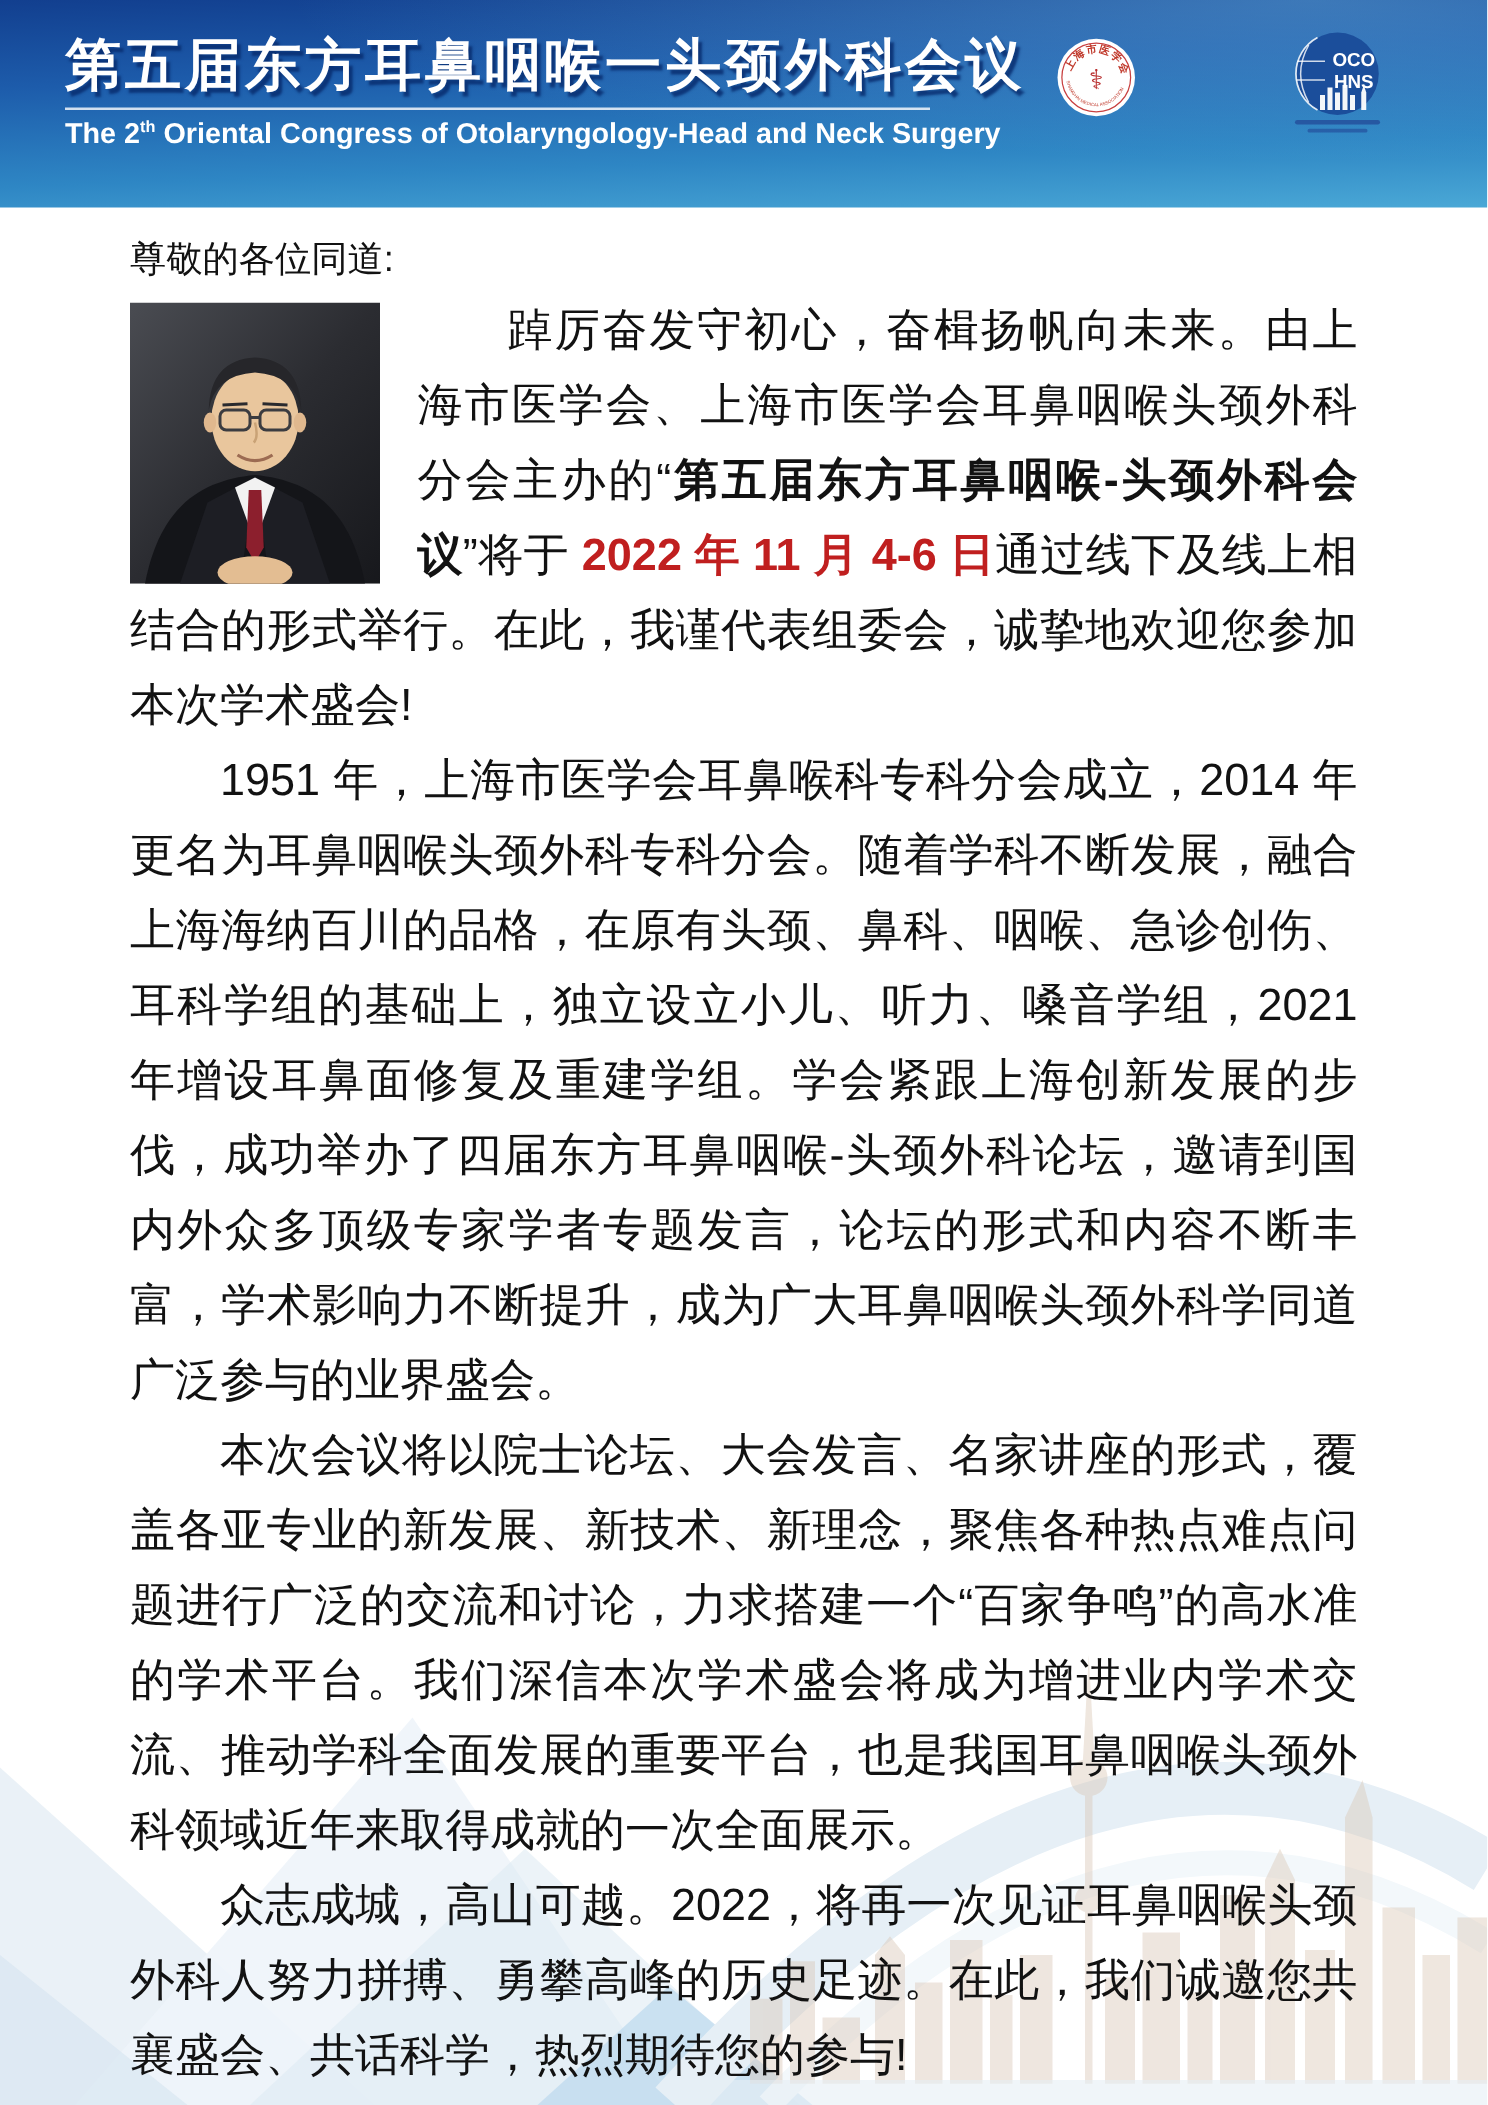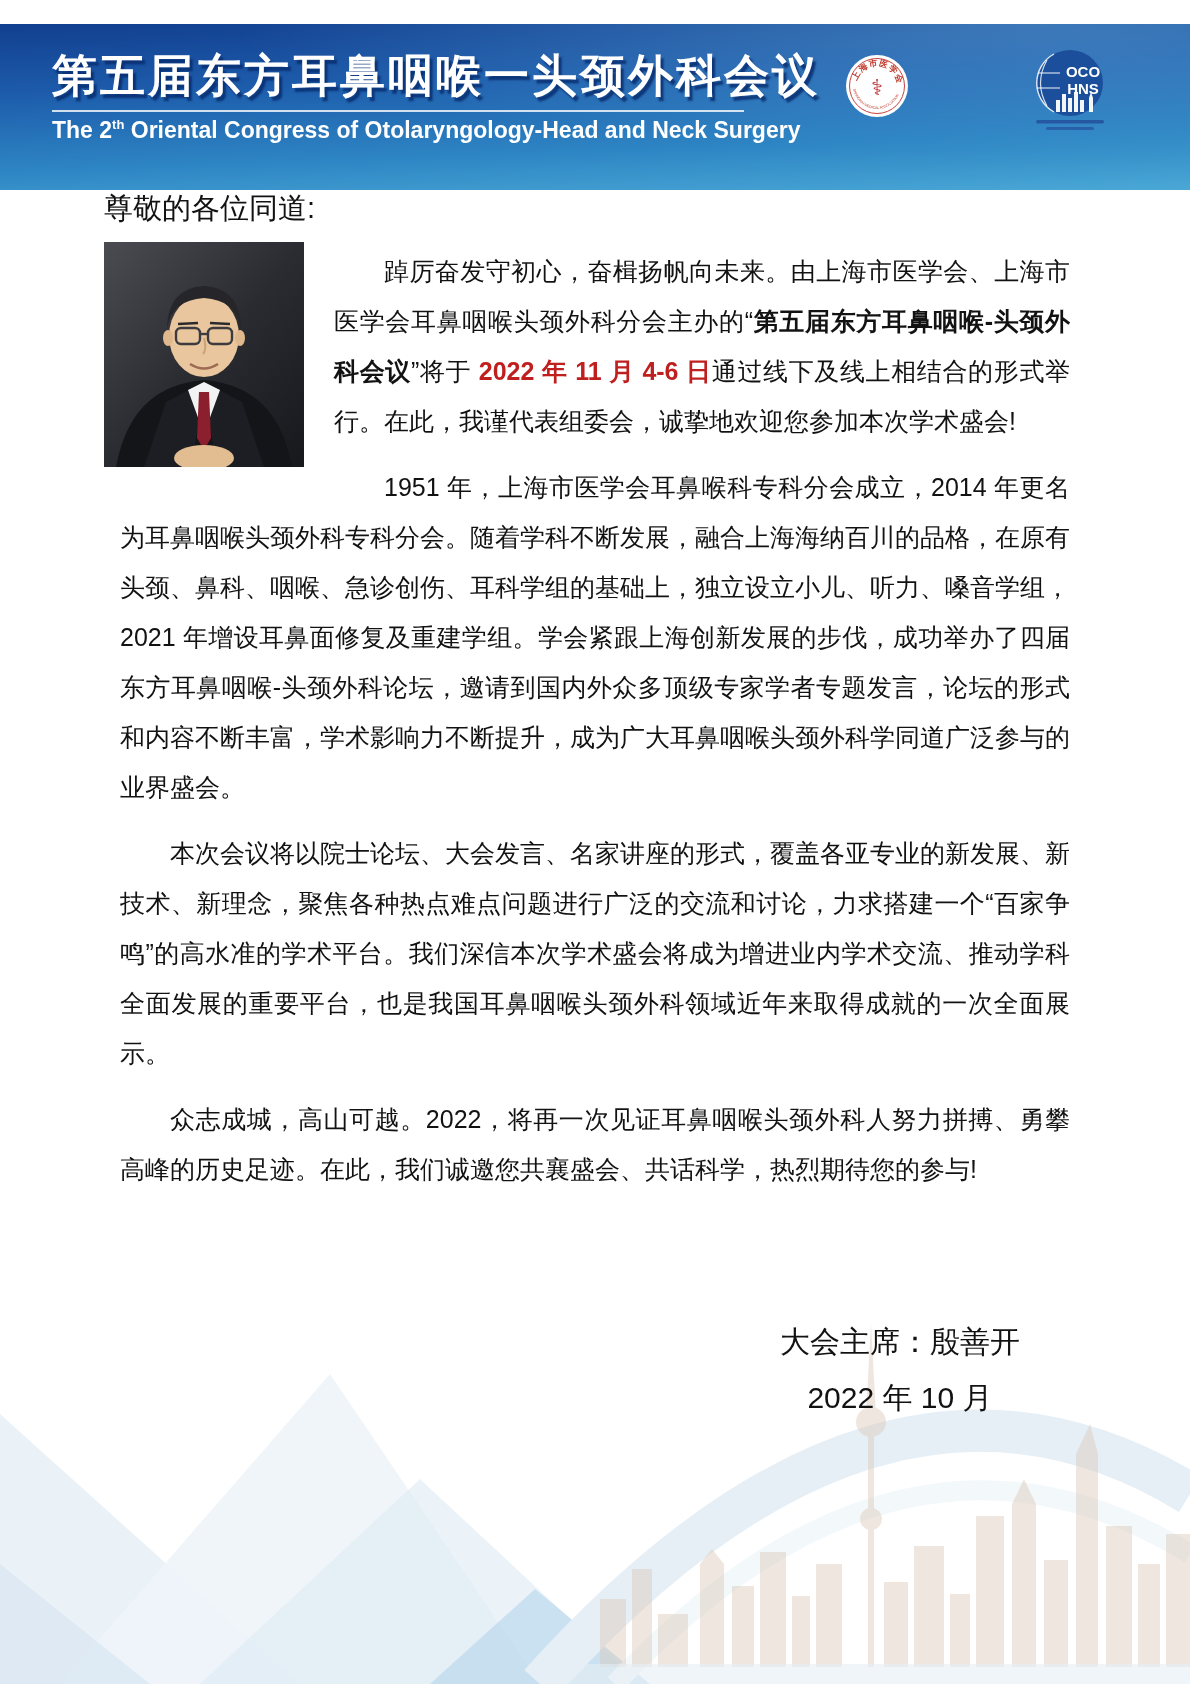--- a/index.html
+++ b/index.html
@@ -6,21 +6,20 @@
   .page{
     position:relative;width:1190px;height:1684px;background:#ffffff;
     overflow:hidden;font-family:"Liberation Sans",sans-serif;
   }
   
   .header{
     position:absolute;top:0;left:0;width:1190px;height:166px;
     background:
       radial-gradient(ellipse at 88% 0%, rgba(130,200,235,.35), transparent 55%),
       linear-gradient(178deg,#123f8f 0%,#1d5cab 34%,#2e86c4 72%,#4aa8d6 100%);
-    margin-top: 24px;
   }
   .header-title-cn{
     position:absolute;left:52px;top:22px;font-size:45px;font-weight:bold;color:#ffffff;
     letter-spacing:3px;text-shadow:3px 4px 2px rgba(8,45,110,.85);white-space:nowrap;
   }
   .header-divider{position:absolute;left:52px;top:86px;width:692px;height:2px;background:rgba(255,255,255,.8);}
   .header-title-en{position:absolute;left:52px;top:93px;font-size:23px;font-weight:bold;color:#ffffff;white-space:nowrap;}
   .header-title-en sup{font-size:13px;}
   .header-dates{position:absolute;left:52px;top:128px;font-size:23px;font-weight:bold;color:#96d2d6;display:flex;gap:72px;white-space:nowrap;}
   .logo{position:absolute;}
@@ -31,22 +30,22 @@
   
   .content{position:absolute;left:104px;top:186px;width:982px;z-index:2;}
   .cal-title{
     text-align:center;font-family:"DejaVu Serif",serif;font-style:italic;font-weight:bold;
     font-size:42px;color:#1a6cb5;letter-spacing:14px;margin:0 0 16px 0;
   }
   .salutation{font-size:29px;color:#121212;margin:0 0 4px 0;line-height:44px;}
   .portrait{float:left;width:200px;height:225px;margin:8px 30px 6px 0;}
   .portrait svg{display:block;width:200px;height:225px;}
   .para{
-    font-size:25px;line-height:50px;color:#121212;text-align:justify;
-    text-indent:2em;margin:16px;
+    font-size:36px;line-height:60px;color:#121212;text-align:justify;
+    text-indent:2em;margin:0;
   }
   .bold-name{font-weight:bold;}
   .red-date{color:#c01f1f;font-weight:bold;}
   .sig-wrap{overflow:hidden;}
   .signature{
     float:right;margin:104px 66px 0 0;text-align:center;
     font-size:30px;line-height:56px;color:#121212;
   }
   
   .deco{position:absolute;left:0;bottom:0;width:1190px;height:420px;z-index:0;pointer-events:none;}

